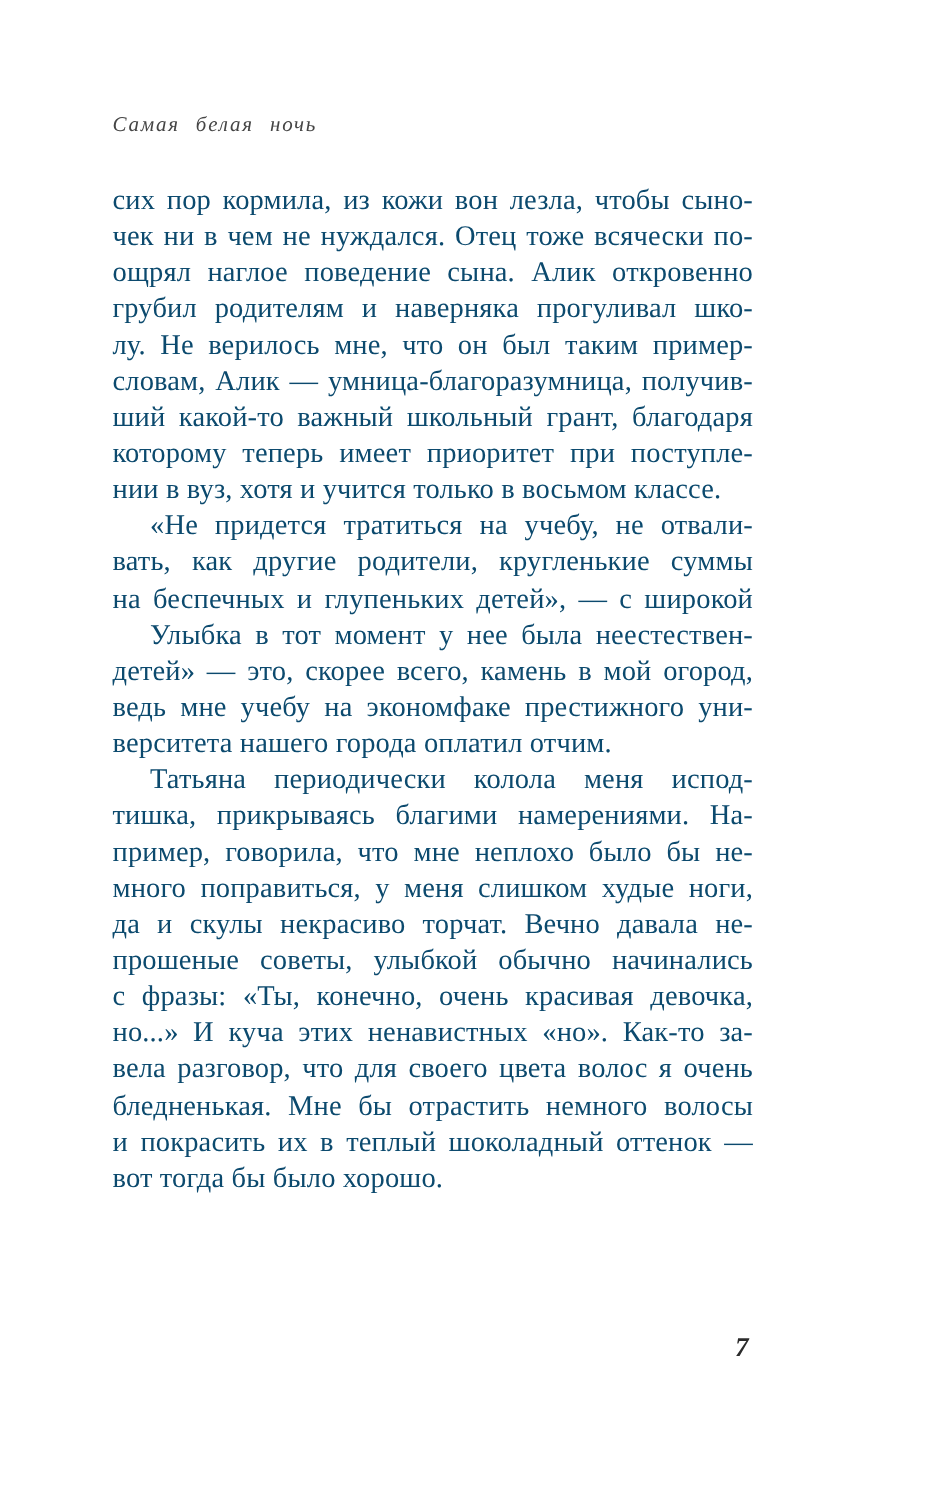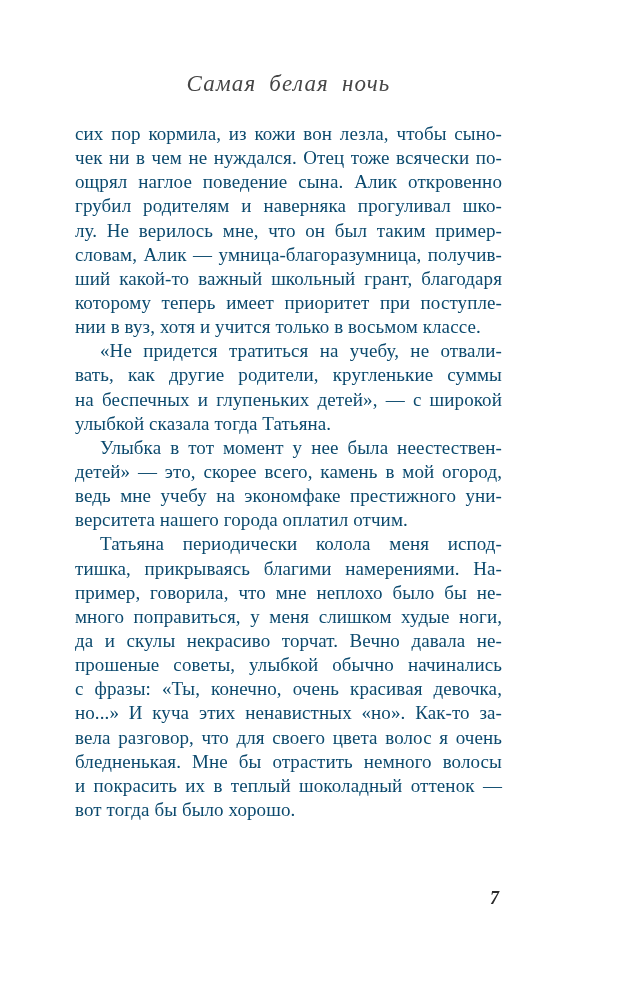--- a/index.html
+++ b/index.html
@@ -18,24 +18,23 @@
     position: absolute;
     left: 0; top: 0;
     width: 618px; height: 1000px;
     background: #ffffff;
   }
   .running-header {
     position: absolute;
     left: 75px;
     top: 72px;
     width: 427px;
-    text-align: center;
     font-family: "Liberation Serif", serif;
     font-style: italic;
-    font-size: 23px;
+    font-size: 14px;
     line-height: 24px;
     color: #464646;
     letter-spacing: 1.2px;
     word-spacing: 6px;
   }
   .body-text {
     position: absolute;
     left: 75px;
     top: 122px;
     width: 427px;
@@ -82,21 +81,20 @@
       <div class="line">ощрял наглое поведение сына. Алик откровенно</div>
       <div class="line">грубил родителям и наверняка прогуливал шко-</div>
       <div class="line">лу. Не верилось мне, что он был таким пример-</div>
       <div class="line">словам, Алик — умница-благоразумница, получив-</div>
       <div class="line">ший какой-то важный школьный грант, благодаря</div>
       <div class="line">которому теперь имеет приоритет при поступле-</div>
       <div class="line last">нии в вуз, хотя и учится только в восьмом классе.</div>
       <div class="line indent">«Не придется тратиться на учебу, не отвали-</div>
       <div class="line">вать, как другие родители, кругленькие суммы</div>
       <div class="line">на беспечных и глупеньких детей», — с широкой</div>
-      <div class="line last">улыбкой сказала тогда Татьяна.</div>
       <div class="line indent">Улыбка в тот момент у нее была неестествен-</div>
       <div class="line">детей» — это, скорее всего, камень в мой огород,</div>
       <div class="line">ведь мне учебу на экономфаке престижного уни-</div>
       <div class="line last">верситета нашего города оплатил отчим.</div>
       <div class="line indent">Татьяна периодически колола меня испод-</div>
       <div class="line">тишка, прикрываясь благими намерениями. На-</div>
       <div class="line">пример, говорила, что мне неплохо было бы не-</div>
       <div class="line">много поправиться, у меня слишком худые ноги,</div>
       <div class="line">да и скулы некрасиво торчат. Вечно давала не-</div>
       <div class="line">прошеные советы, улыбкой обычно начинались</div>

